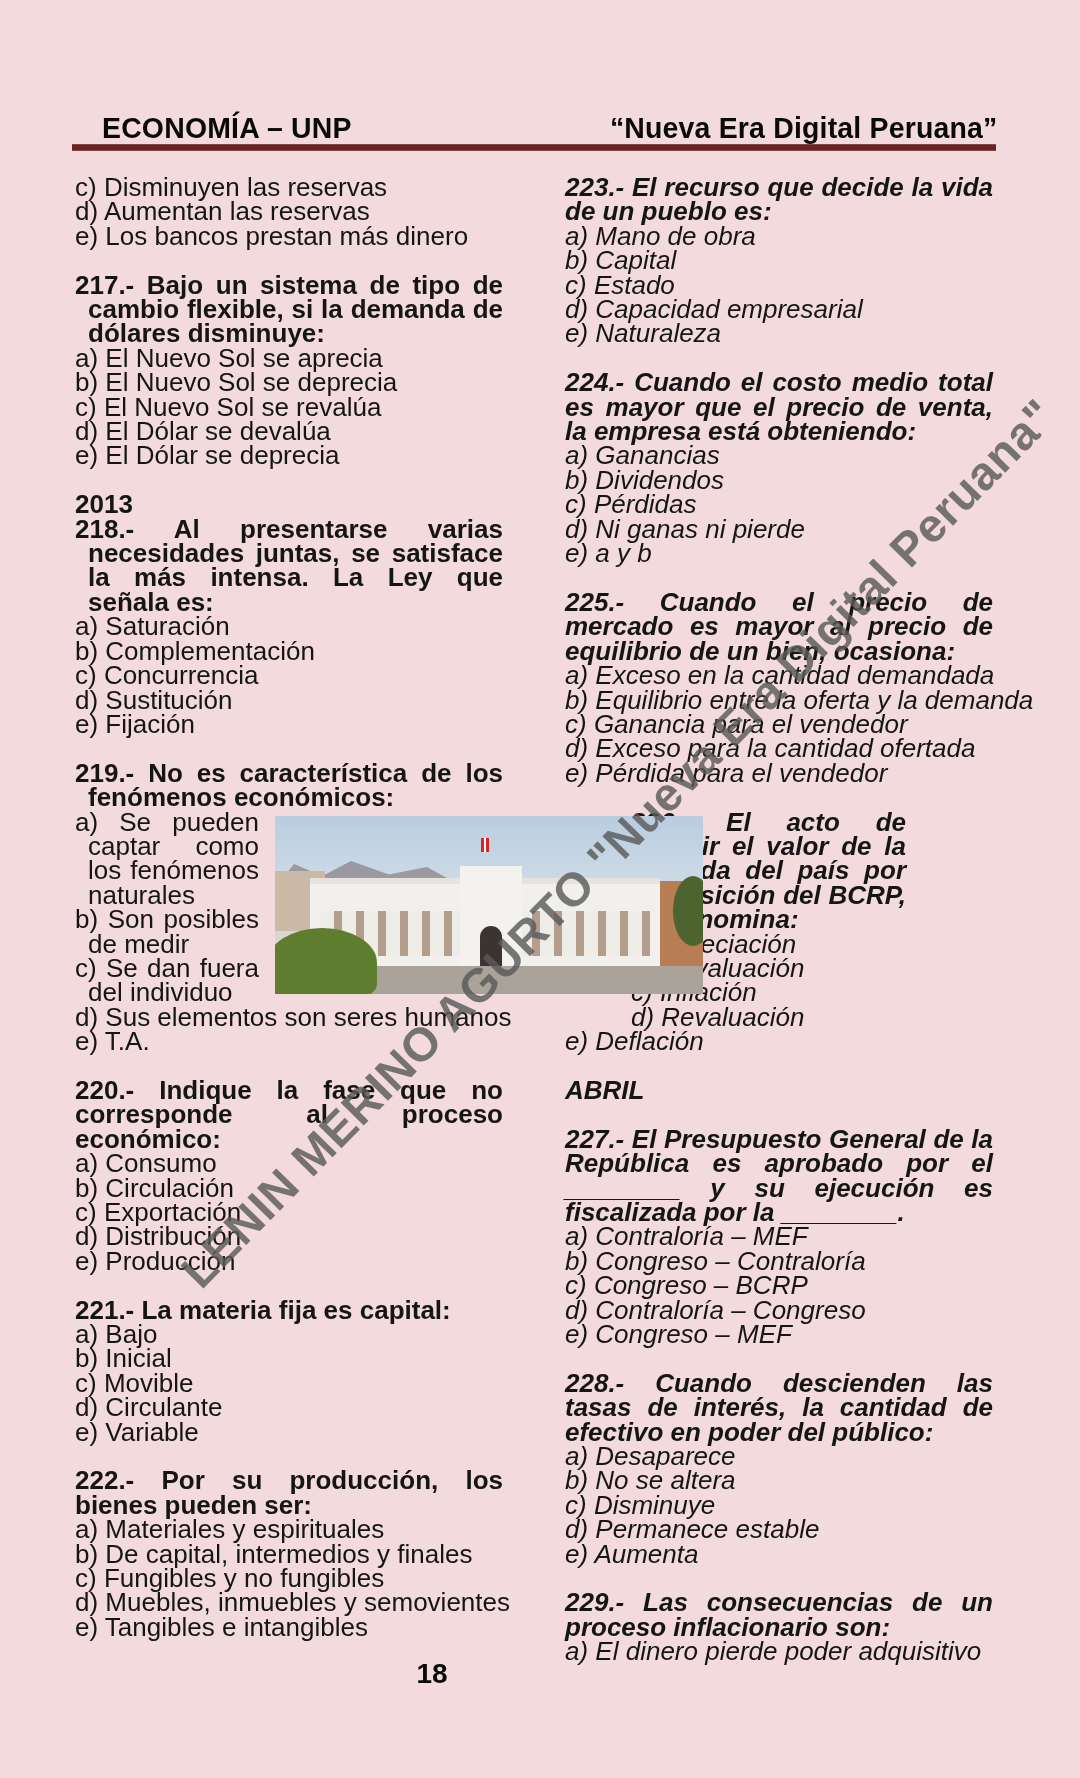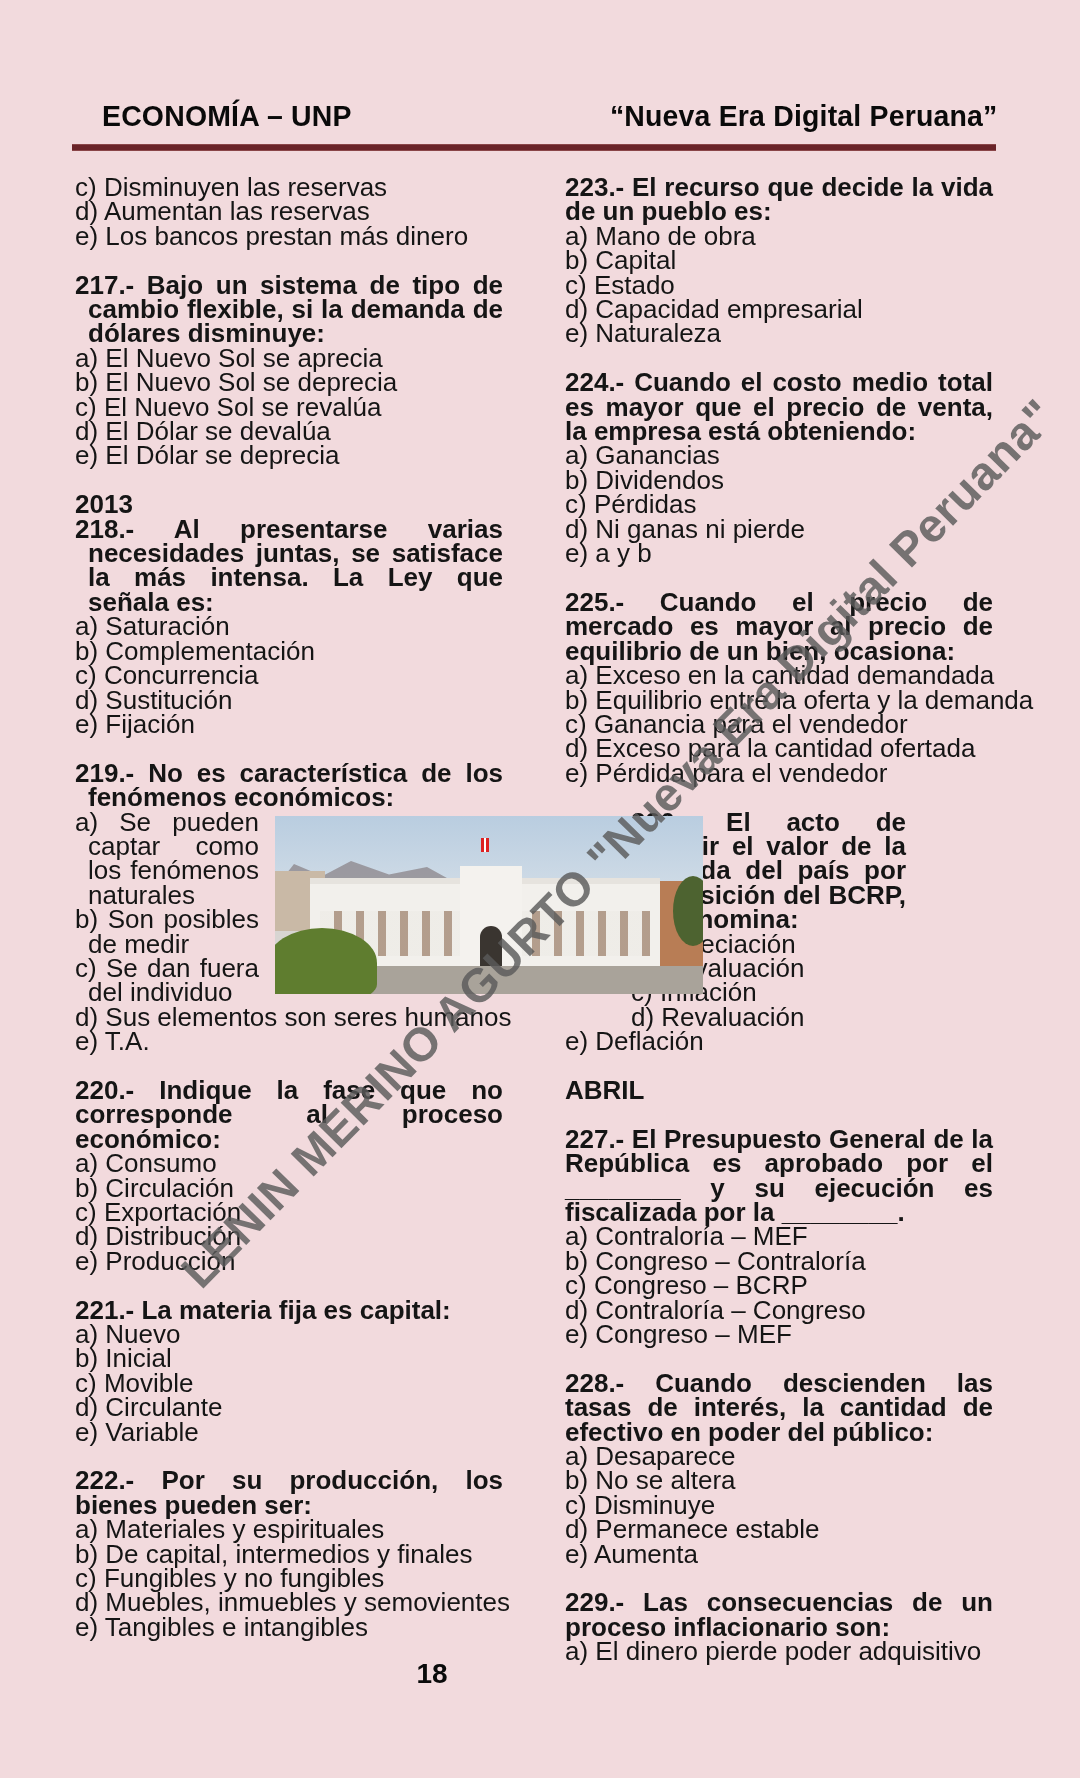--- a/index.html
+++ b/index.html
@@ -1,31 +1,31 @@
 <!DOCTYPE html>
 <html><head>
 <meta charset="utf-8">
 <style>
   html, body { margin:0; padding:0; }
   body {
     width:1080px; height:1778px; background:#f2dadd; position:relative; overflow:hidden;
     font-family:"Liberation Sans", sans-serif; color:#151515;
   }
-  .header { position:absolute; left:72px; top:92px; width:925px; height:50px; }
+  .header { position:absolute; left:72px; top:104px; width:925px; height:50px; }
   .header .left, .header .right {
     position:absolute; top:8px; font-family:"Liberation Sans", sans-serif; font-weight:bold;
     font-size:29px; letter-spacing:0.2px; transform:scaleX(0.98); transform-origin:left top; color:#0a0a0a;
   }
   .header .left { left:30px; }
   .header .right { right:0; transform-origin:right top; }
   .rule { position:absolute; left:72px; top:144px; width:924px; height:7px; background:#6a2328;
           border-top:1px solid #8a4548; border-bottom:1px solid #8a4548; box-sizing:border-box; }
   .col { position:absolute; width:428px; font-size:26px; line-height:24.4px; }
   .col.left { left:75px; top:175px; }
-  .col.right { left:565px; top:175px; }
+  .col.right { left:565px; top:175px;font-style:italic; }
   .q { font-weight:bold; text-align:justify; text-align-last:left; }
   .q.ind { padding-left:13px; text-indent:-13px; }
   .opt { white-space:nowrap; }
   .opt.ind { padding-left:13px; text-indent:-13px; white-space:normal; }
   .gap { height:24.4px; }
   .right-label { font-weight:bold; text-align:left; }
   .narrow { width:184px; }
   .narrow .opt.ind { text-align:justify; text-align-last:left; }
   .photo {
     position:absolute; left:275px; top:816px; width:428px; height:178px; overflow:hidden;
@@ -106,21 +106,21 @@
     <div class="opt">a) Consumo</div>
     <div class="opt">b) Circulación</div>
     <div class="opt">c) Exportación</div>
     <div class="opt">d) Distribución</div>
     <div class="opt">e) Producción</div>
   </div>
   <div class="gap"></div>
 
   <div>
     <div class="q">221.- La materia fija es capital:</div>
-    <div class="opt">a) Nuevo</div>
+    <div class="opt">a) Bajo</div>
     <div class="opt">b) Inicial</div>
     <div class="opt">c) Movible</div>
     <div class="opt">d) Circulante</div>
     <div class="opt">e) Variable</div>
   </div>
   <div class="gap"></div>
 
   <div>
     <div class="q">222.- Por su producción, los bienes pueden ser:</div>
     <div class="opt">a) Materiales y espirituales</div>

